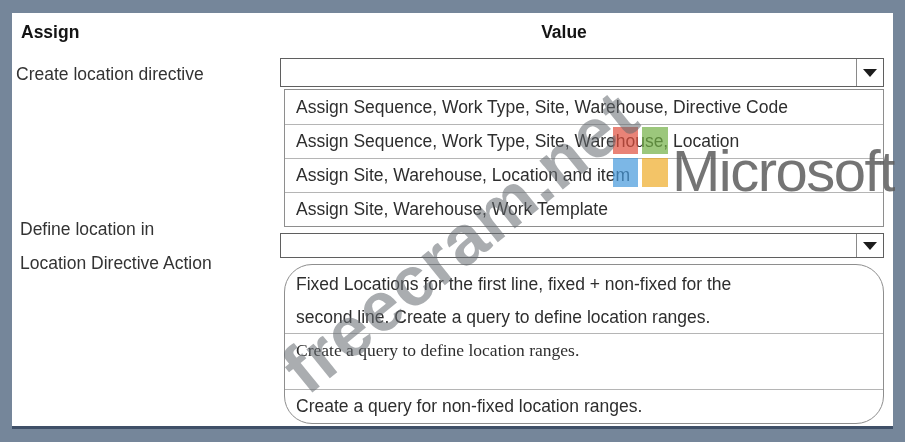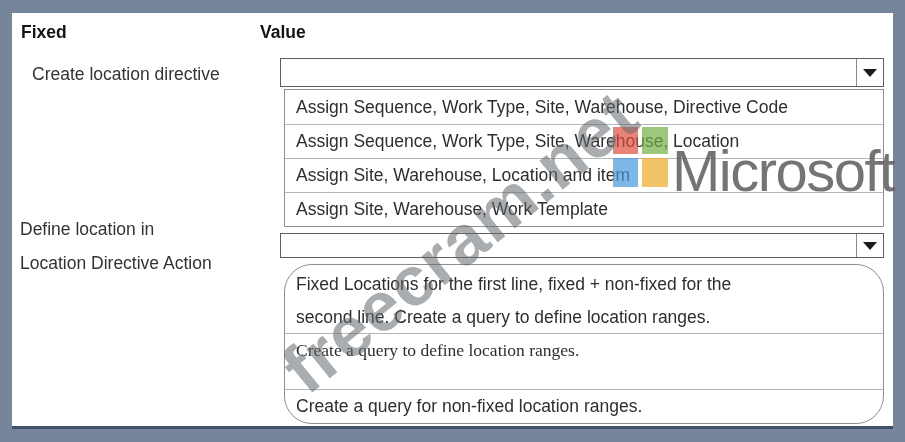--- a/index.html
+++ b/index.html
@@ -19,29 +19,29 @@
     border-bottom:3px solid #3f5068;
   }
   .hdr{
     position:absolute;
     font-size:17.5px;
     font-weight:bold;
     color:#141414;
     white-space:nowrap;
   }
   .hdr-action{left:21px;top:22px;}
-  .hdr-value{left:260px;top:22px;width:608px;}
+  .hdr-value{left:260px;top:22px;width:608px;text-align:center;}
   .lbl{
     position:absolute;
     font-size:17.5px;
     color:#333;
     white-space:pre-line;
     line-height:34px;
   }
-  .lbl-1{left:32px;top:57px;}
+  .lbl-1{left:16px;top:57px;}
   .lbl-2{left:20px;top:212px;}
   .combo{
     position:absolute;
     left:280px;
     width:604px;
     background:#fff;
     border:1.5px solid #5f5f5f;
     box-sizing:border-box;
   }
   .combo-1{top:58px;height:29px;}
@@ -114,21 +114,21 @@
     white-space:nowrap;
   }
 </style>
 </head>
 <body>
 
 <div class="stage">
 
   <div class="panel"></div>
 
-  <div class="hdr hdr-action">Fixed</div>
+  <div class="hdr hdr-action">Assign</div>
   <div class="hdr hdr-value">Value</div>
 
   <div class="lbl lbl-1">Create location directive</div>
   <div class="lbl lbl-2">Define location in
 Location Directive Action</div>
 
   <div class="combo combo-1">
     <div class="combo-value"></div>
     <div class="combo-arrow-cell">
       <span class="tri-down"></span>

